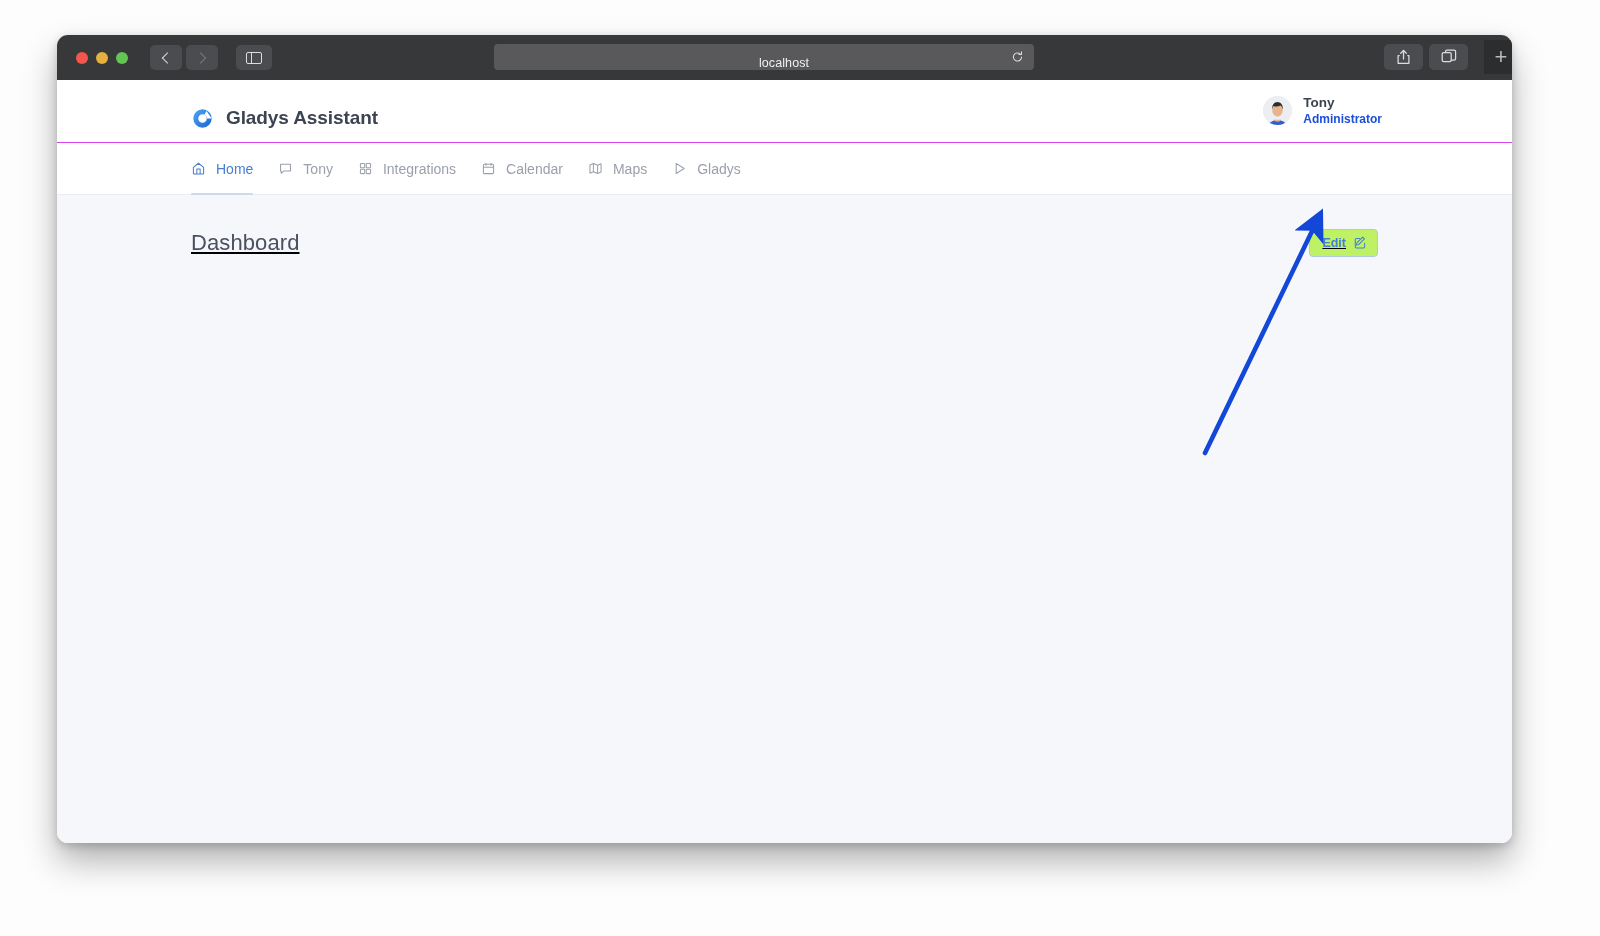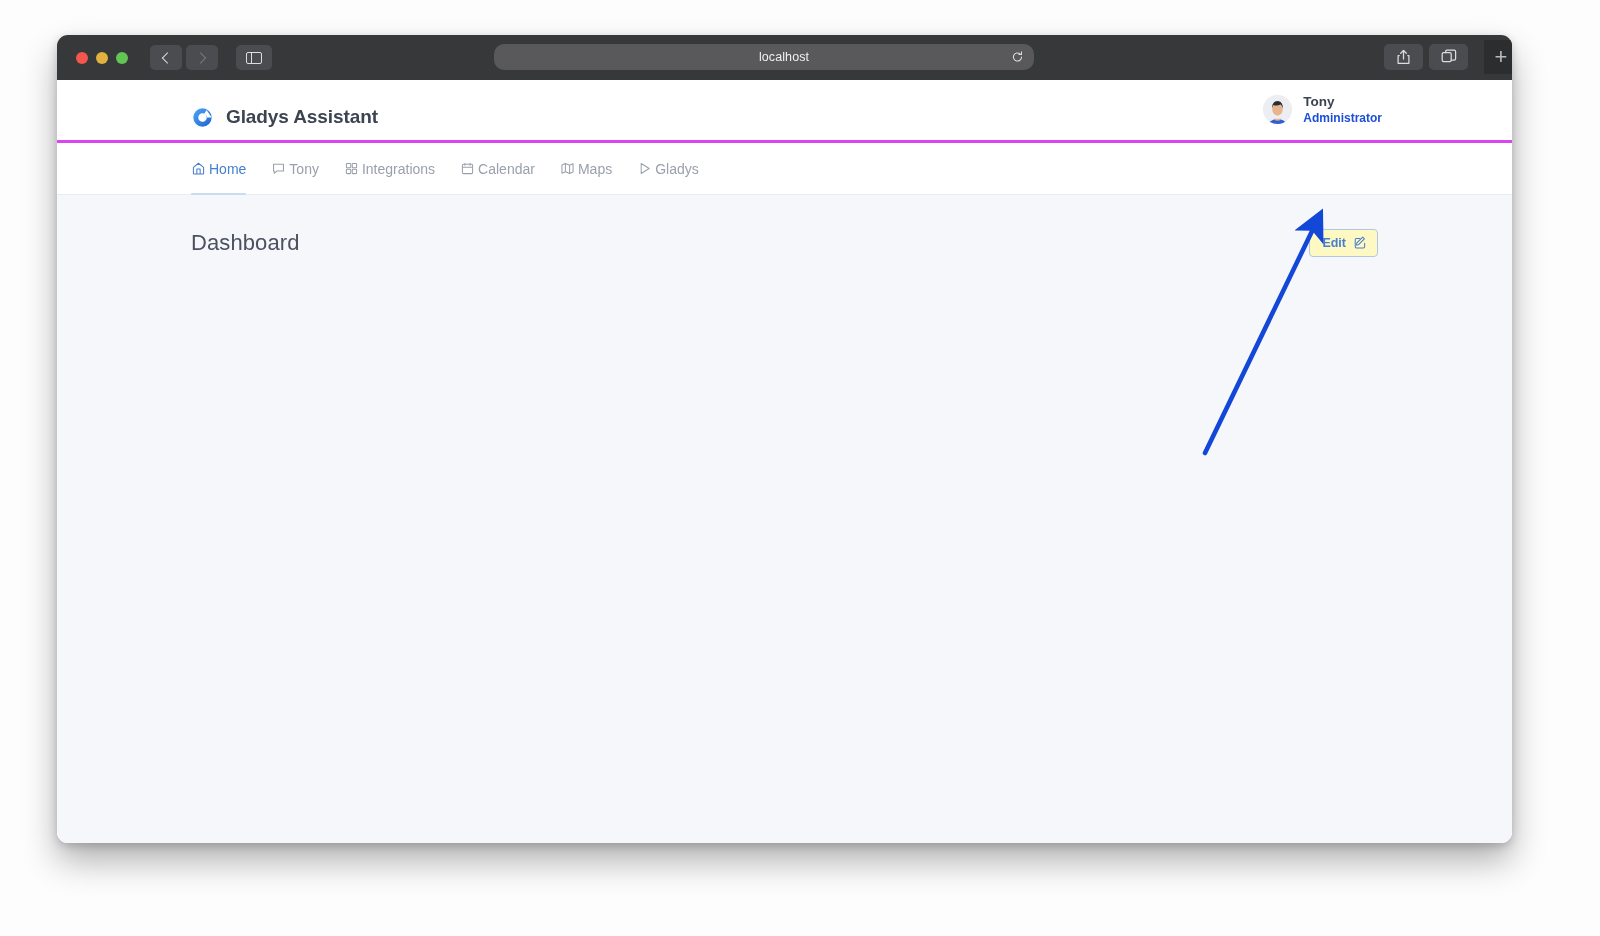--- a/index.html
+++ b/index.html
@@ -89,23 +89,23 @@
     width: 1.6px; background: #dcdddf;
   }
 
   .url-bar {
     position: absolute;
     left: 437px;
     top: 9px;
     width: 540px;
     height: 26px;
     background: #59595c;
-    border-radius: 10px;
-    display: flex;
-    align-items: center;
+    border-radius: 4px;
+    display: flex;
+    align-items: flex-end;
     justify-content: center;
     padding-left: 40px;
   }
   .url-text {
     font-size: 12.5px;
     color: #f0f0f1;
     letter-spacing: .1px;
   }
   .reload-icon {
     position: absolute;
@@ -139,21 +139,21 @@
     font-weight: 300;
     line-height: 1;
   }
 
   
   .app { background: #ffffff; height: 763px; position: relative; }
 
   .app-header {
     height: 63px;
     background: #ffffff;
-    border-bottom: 3px solid #d946ef;
+    border-bottom: 1px solid #d946ef;
     display: flex;
     align-items: center;
     padding: 14px 32px 0 134px;
     position: relative;
   }
   .brand { display: flex; align-items: center; gap: 12px; }
   .brand-logo { width: 23px; height: 23px; }
   .brand-title {
     font-size: 19px;
     font-weight: bold;
@@ -188,21 +188,21 @@
     height: 52px;
     background: #ffffff;
     border-bottom: 1px solid #e9ecf1;
     padding-left: 134px;
     display: flex;
     align-items: stretch;
   }
   .nav-item {
     display: flex;
     align-items: center;
-    gap: 3px;
+    gap: 10px;
     padding: 0 0 0 0;
     margin-right: 25px;
     font-size: 14px;
     color: #9aa0ab;
     position: relative;
     cursor: default;
   }
   .nav-item .lbl { line-height: 1; }
   .nav-item.active { color: #467fcf; }
   .nav-item.active::after {
@@ -220,32 +220,33 @@
   .page {
     background: #f5f7fb;
     height: 648px;
     position: relative;
     padding: 34px 134px 0 134px;
   }
   .page-head {
     display: flex;
     align-items: center;
     justify-content: space-between;
+    text-decoration: underline;
   }
   .page-title {
     font-size: 22px;
     color: #4b5160;
     font-weight: normal;
     letter-spacing: 0.1px;
   }
   .edit-btn {
     display: inline-flex;
     align-items: center;
     gap: 7px;
-    background: #fef9c3;
+    background: #bef264;
     border: 1px solid #b2c7e6;
     border-radius: 4px;
     padding: 6px 10px 6px 12px;
     font-size: 12.5px;
     font-weight: bold;
     color: #467fcf;
     cursor: pointer;
   }
   .edit-ico { width: 14px; height: 14px; display: block; }
 

